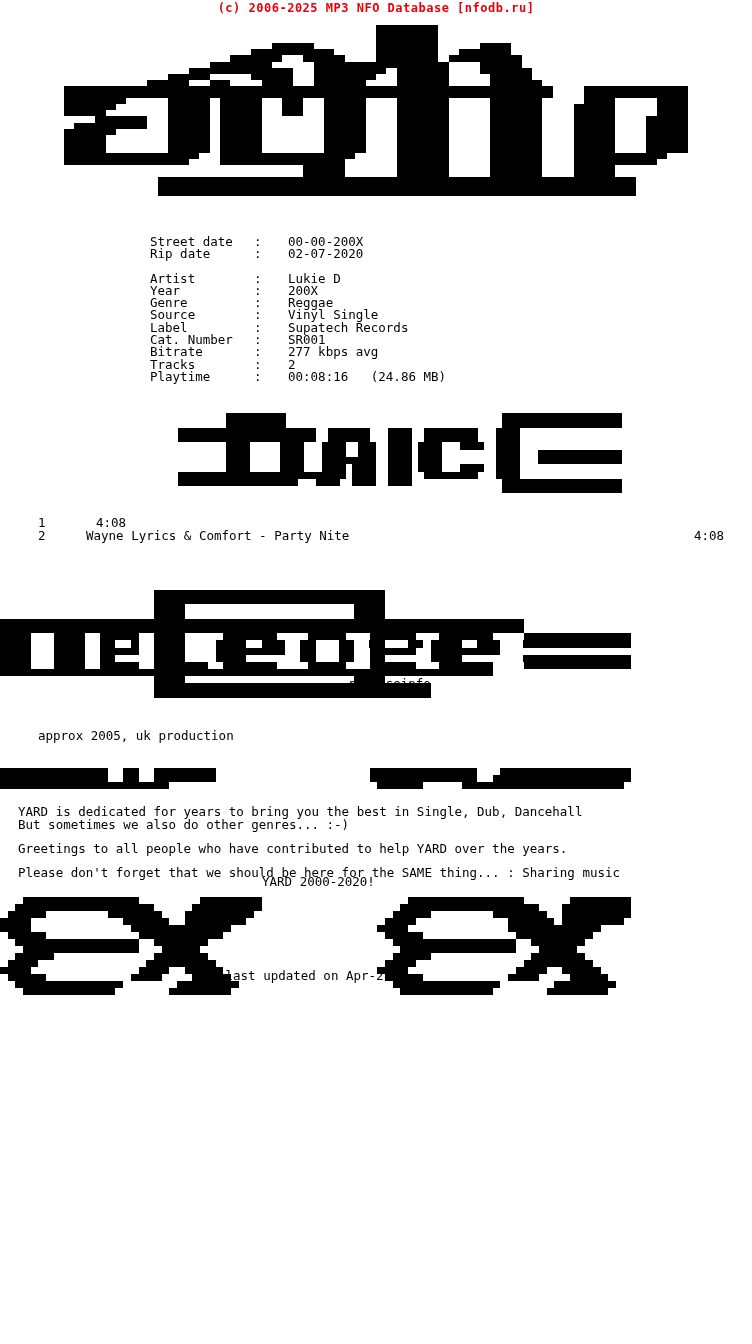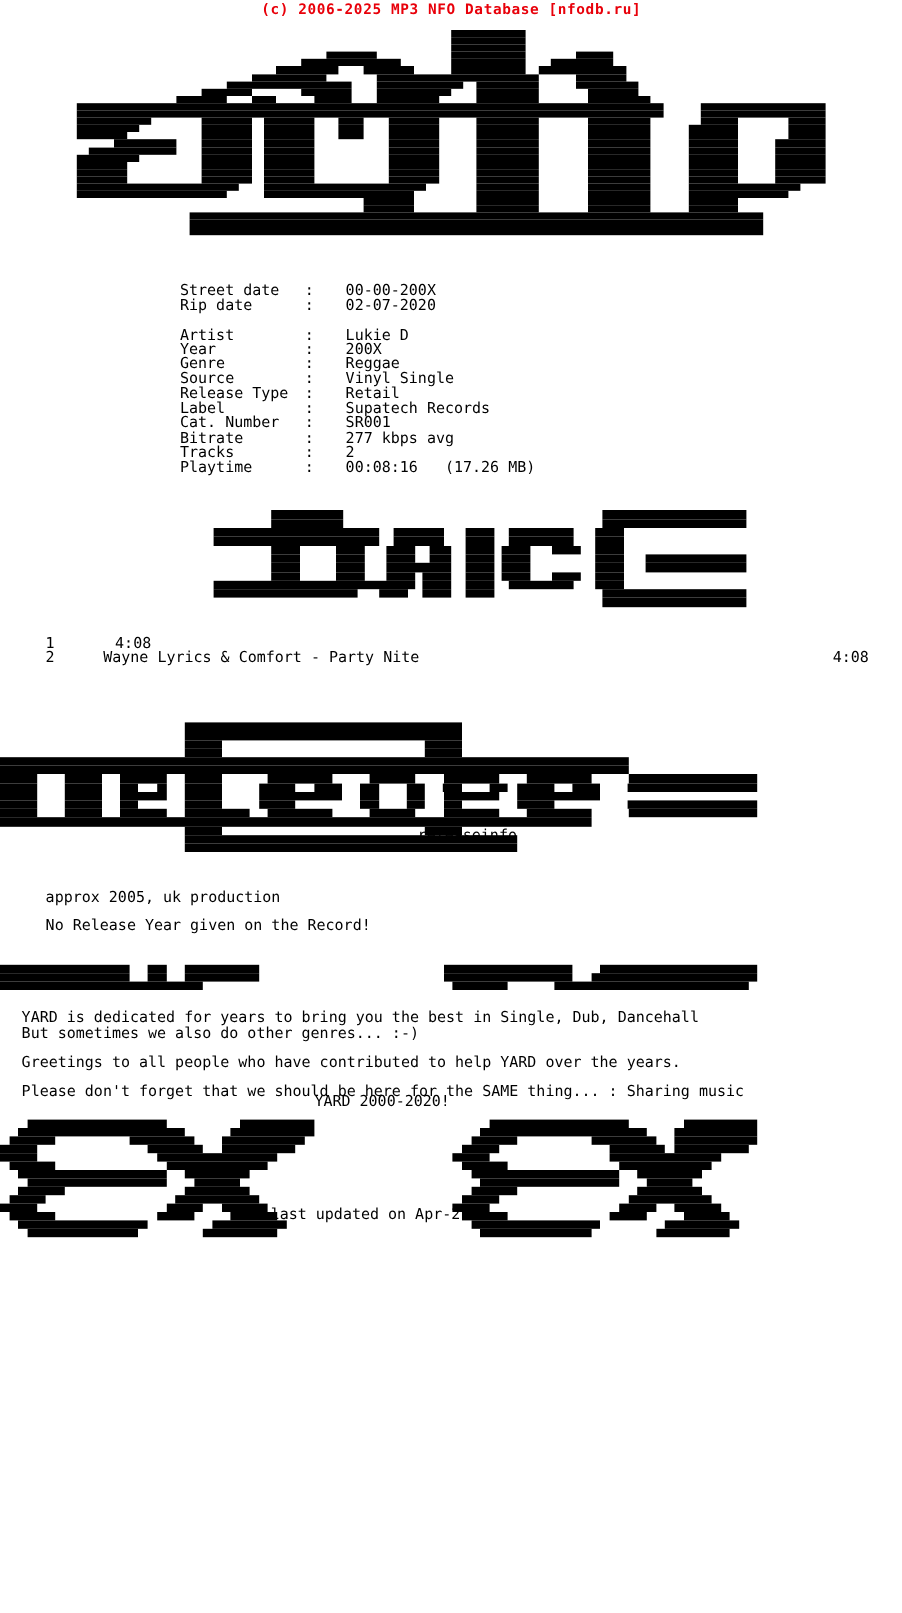--- a/index.html
+++ b/index.html
@@ -145,26 +145,25 @@
 </div>
 
 <div class="info" id="info-table">
     <div class="line"><span class="lbl">Street date</span><span class="sep">:</span><span>00-00-200X</span></div>
     <div class="line"><span class="lbl">Rip date</span><span class="sep">:</span><span>02-07-2020</span></div>
     <div class="line">&nbsp;</div>
     <div class="line"><span class="lbl">Artist</span><span class="sep">:</span><span>Lukie D</span></div>
     <div class="line"><span class="lbl">Year</span><span class="sep">:</span><span>200X</span></div>
     <div class="line"><span class="lbl">Genre</span><span class="sep">:</span><span>Reggae</span></div>
     <div class="line"><span class="lbl">Source</span><span class="sep">:</span><span>Vinyl Single</span></div>
-    <div class="line"><span class="lbl">Release Type</span><span class="sep">:</span><span>Retail</span></div>
     <div class="line"><span class="lbl">Label</span><span class="sep">:</span><span>Supatech Records</span></div>
     <div class="line"><span class="lbl">Cat. Number</span><span class="sep">:</span><span>SR001</span></div>
     <div class="line"><span class="lbl">Bitrate</span><span class="sep">:</span><span>277 kbps avg</span></div>
     <div class="line"><span class="lbl">Tracks</span><span class="sep">:</span><span>2</span></div>
-    <div class="line"><span class="lbl">Playtime</span><span class="sep">:</span><span>00:08:16   (17.26 MB)</span></div>
+    <div class="line"><span class="lbl">Playtime</span><span class="sep">:</span><span>00:08:16   (24.86 MB)</span></div>
   </div>
 
 <div class="sectionart" style="margin-top:30px;">
   <div class="blockgrid" id="tracks-grid">
       <span class="row" style="height: 7.3px;"><i class="off" style="width: 96px; height: 7.3px;"></i><i class="on" style="width: 60px; height: 7.3px;"></i><i class="off" style="width: 216px; height: 7.3px;"></i><i class="on" style="width: 120px; height: 7.3px;"></i></span>
       <span class="row" style="height: 7.3px;"><i class="off" style="width: 96px; height: 7.3px;"></i><i class="on" style="width: 60px; height: 7.3px;"></i><i class="off" style="width: 216px; height: 7.3px;"></i><i class="on" style="width: 120px; height: 7.3px;"></i></span>
       <span class="row" style="height: 7.3px;"><i class="off" style="width: 48px; height: 7.3px;"></i><i class="on" style="width: 138px; height: 7.3px;"></i><i class="off" style="width: 12px; height: 7.3px;"></i><i class="on" style="width: 42px; height: 7.3px;"></i><i class="off" style="width: 18px; height: 7.3px;"></i><i class="on" style="width: 24px; height: 7.3px;"></i><i class="off" style="width: 12px; height: 7.3px;"></i><i class="on" style="width: 54px; height: 7.3px;"></i><i class="off" style="width: 18px; height: 7.3px;"></i><i class="on" style="width: 24px; height: 7.3px;"></i><i class="off" style="width: 102px; height: 7.3px;"></i></span>
       <span class="row" style="height: 7.3px;"><i class="off" style="width: 48px; height: 7.3px;"></i><i class="on" style="width: 138px; height: 7.3px;"></i><i class="off" style="width: 12px; height: 7.3px;"></i><i class="on" style="width: 42px; height: 7.3px;"></i><i class="off" style="width: 18px; height: 7.3px;"></i><i class="on" style="width: 24px; height: 7.3px;"></i><i class="off" style="width: 12px; height: 7.3px;"></i><i class="on" style="width: 54px; height: 7.3px;"></i><i class="off" style="width: 18px; height: 7.3px;"></i><i class="on" style="width: 24px; height: 7.3px;"></i><i class="off" style="width: 102px; height: 7.3px;"></i></span>
       <span class="row" style="height: 7.3px;"><i class="off" style="width: 96px; height: 7.3px;"></i><i class="on" style="width: 24px; height: 7.3px;"></i><i class="off" style="width: 30px; height: 7.3px;"></i><i class="on" style="width: 24px; height: 7.3px;"></i><i class="off" style="width: 18px; height: 7.3px;"></i><i class="on" style="width: 24px; height: 7.3px;"></i><i class="off" style="width: 12px; height: 7.3px;"></i><i class="on" style="width: 18px; height: 7.3px;"></i><i class="off" style="width: 12px; height: 7.3px;"></i><i class="on" style="width: 24px; height: 7.3px;"></i><i class="off" style="width: 6px; height: 7.3px;"></i><i class="on" style="width: 24px; height: 7.3px;"></i><i class="off" style="width: 18px; height: 7.3px;"></i><i class="on" style="width: 24px; height: 7.3px;"></i><i class="off" style="width: 12px; height: 7.3px;"></i><i class="on" style="width: 24px; height: 7.3px;"></i><i class="off" style="width: 102px; height: 7.3px;"></i></span>
       <span class="row" style="height: 7.3px;"><i class="off" style="width: 96px; height: 7.3px;"></i><i class="on" style="width: 24px; height: 7.3px;"></i><i class="off" style="width: 30px; height: 7.3px;"></i><i class="on" style="width: 24px; height: 7.3px;"></i><i class="off" style="width: 18px; height: 7.3px;"></i><i class="on" style="width: 24px; height: 7.3px;"></i><i class="off" style="width: 12px; height: 7.3px;"></i><i class="on" style="width: 18px; height: 7.3px;"></i><i class="off" style="width: 12px; height: 7.3px;"></i><i class="on" style="width: 24px; height: 7.3px;"></i><i class="off" style="width: 6px; height: 7.3px;"></i><i class="on" style="width: 24px; height: 7.3px;"></i><i class="off" style="width: 54px; height: 7.3px;"></i><i class="on" style="width: 24px; height: 7.3px;"></i><i class="off" style="width: 18px; height: 7.3px;"></i><i class="on" style="width: 84px; height: 7.3px;"></i></span>
@@ -199,21 +198,20 @@
         <span class="row" style="height: 7.2px;"><i class="off" style="width: 154px; height: 7.2px;"></i><i class="on" style="width: 30.8px; height: 7.2px;"></i><i class="off" style="width: 169.4px; height: 7.2px;"></i><i class="on" style="width: 30.8px; height: 7.2px;"></i><i class="off" style="width: 246.4px; height: 7.2px;"></i></span>
         <span class="row" style="height: 7.2px;"><i class="off" style="width: 154px; height: 7.2px;"></i><i class="on" style="width: 277.2px; height: 7.2px;"></i><i class="off" style="width: 200.2px; height: 7.2px;"></i></span>
         <span class="row" style="height: 7.2px;"><i class="off" style="width: 154px; height: 7.2px;"></i><i class="on" style="width: 277.2px; height: 7.2px;"></i><i class="off" style="width: 200.2px; height: 7.2px;"></i></span>
       </div>
   </div>
   <div style="position:absolute;left:348px;top:86px;font-size:12.5px;">releaseinfo</div>
 </div>
 
 <div class="relinfo" style="margin-top:32px;" id="release-info">
     <p>approx 2005, uk production</p>
-    <p>No Release Year given on the Record!</p>
   </div>
 
 <div style="margin-top:26px;">
   <div class="blockgrid" id="divider-grid">
       <span class="row" style="height: 7px;"><i class="on" style="width: 107.8px; height: 7px;"></i><i class="off" style="width: 15.4px; height: 7px;"></i><i class="on" style="width: 15.4px; height: 7px;"></i><i class="off" style="width: 15.4px; height: 7px;"></i><i class="on" style="width: 61.6px; height: 7px;"></i><i class="off" style="width: 154px; height: 7px;"></i><i class="on" style="width: 107.8px; height: 7px;"></i><i class="off" style="width: 23.1px; height: 7px;"></i><i class="on" style="width: 130.9px; height: 7px;"></i></span>
       <span class="row" style="height: 7px;"><i class="on" style="width: 107.8px; height: 7px;"></i><i class="off" style="width: 15.4px; height: 7px;"></i><i class="on" style="width: 15.4px; height: 7px;"></i><i class="off" style="width: 15.4px; height: 7px;"></i><i class="on" style="width: 61.6px; height: 7px;"></i><i class="off" style="width: 154px; height: 7px;"></i><i class="on" style="width: 107.8px; height: 7px;"></i><i class="off" style="width: 15.4px; height: 7px;"></i><i class="on" style="width: 138.6px; height: 7px;"></i></span>
       <span class="row" style="height: 7px;"><i class="on" style="width: 169.4px; height: 7px;"></i><i class="off" style="width: 207.9px; height: 7px;"></i><i class="on" style="width: 46.2px; height: 7px;"></i><i class="off" style="width: 38.5px; height: 7px;"></i><i class="on" style="width: 161.7px; height: 7px;"></i></span>
     </div>
 </div>
 

